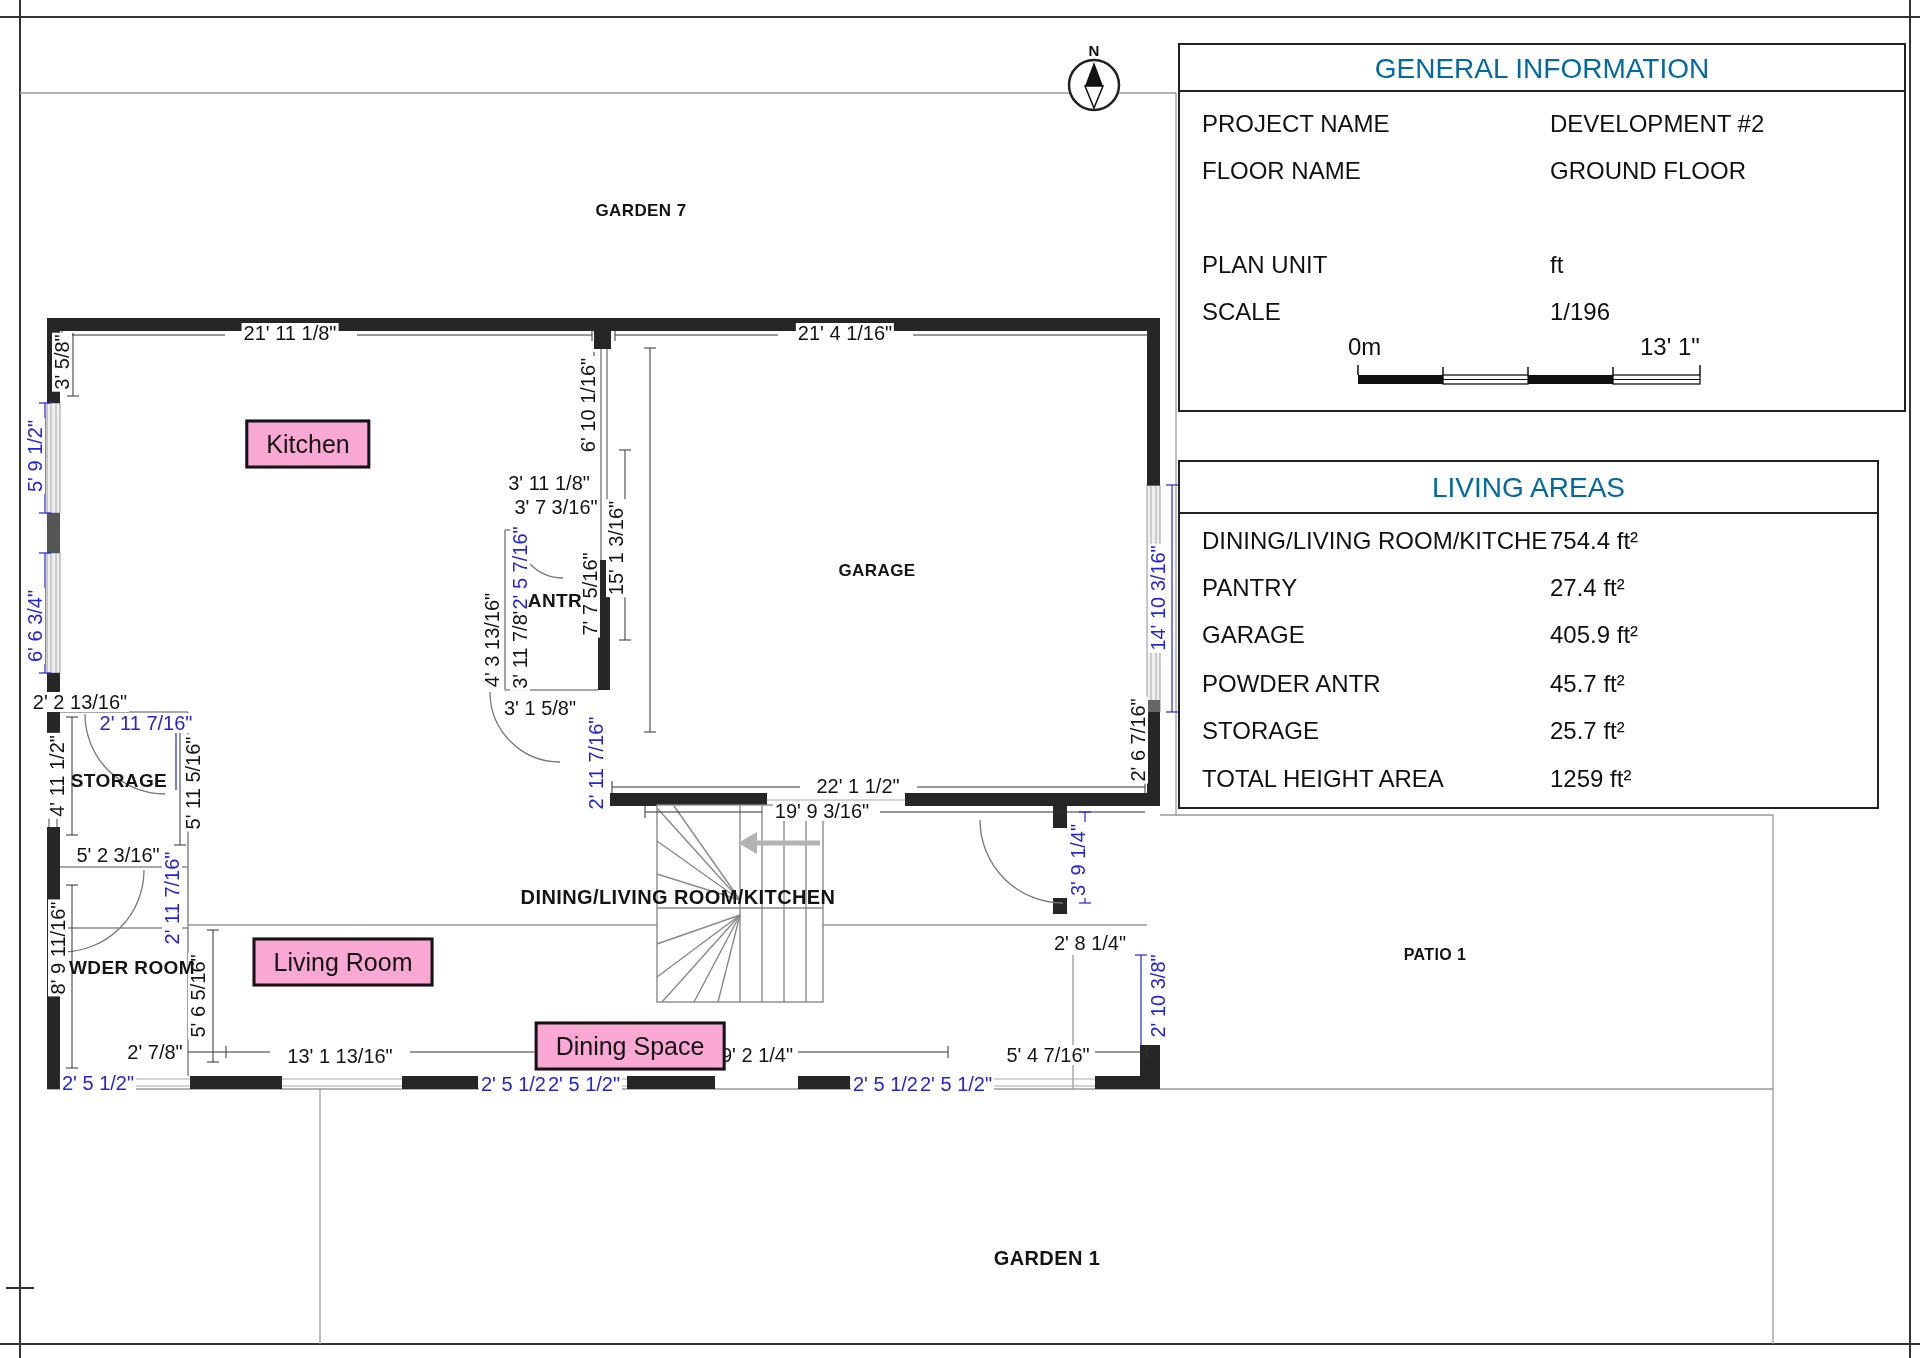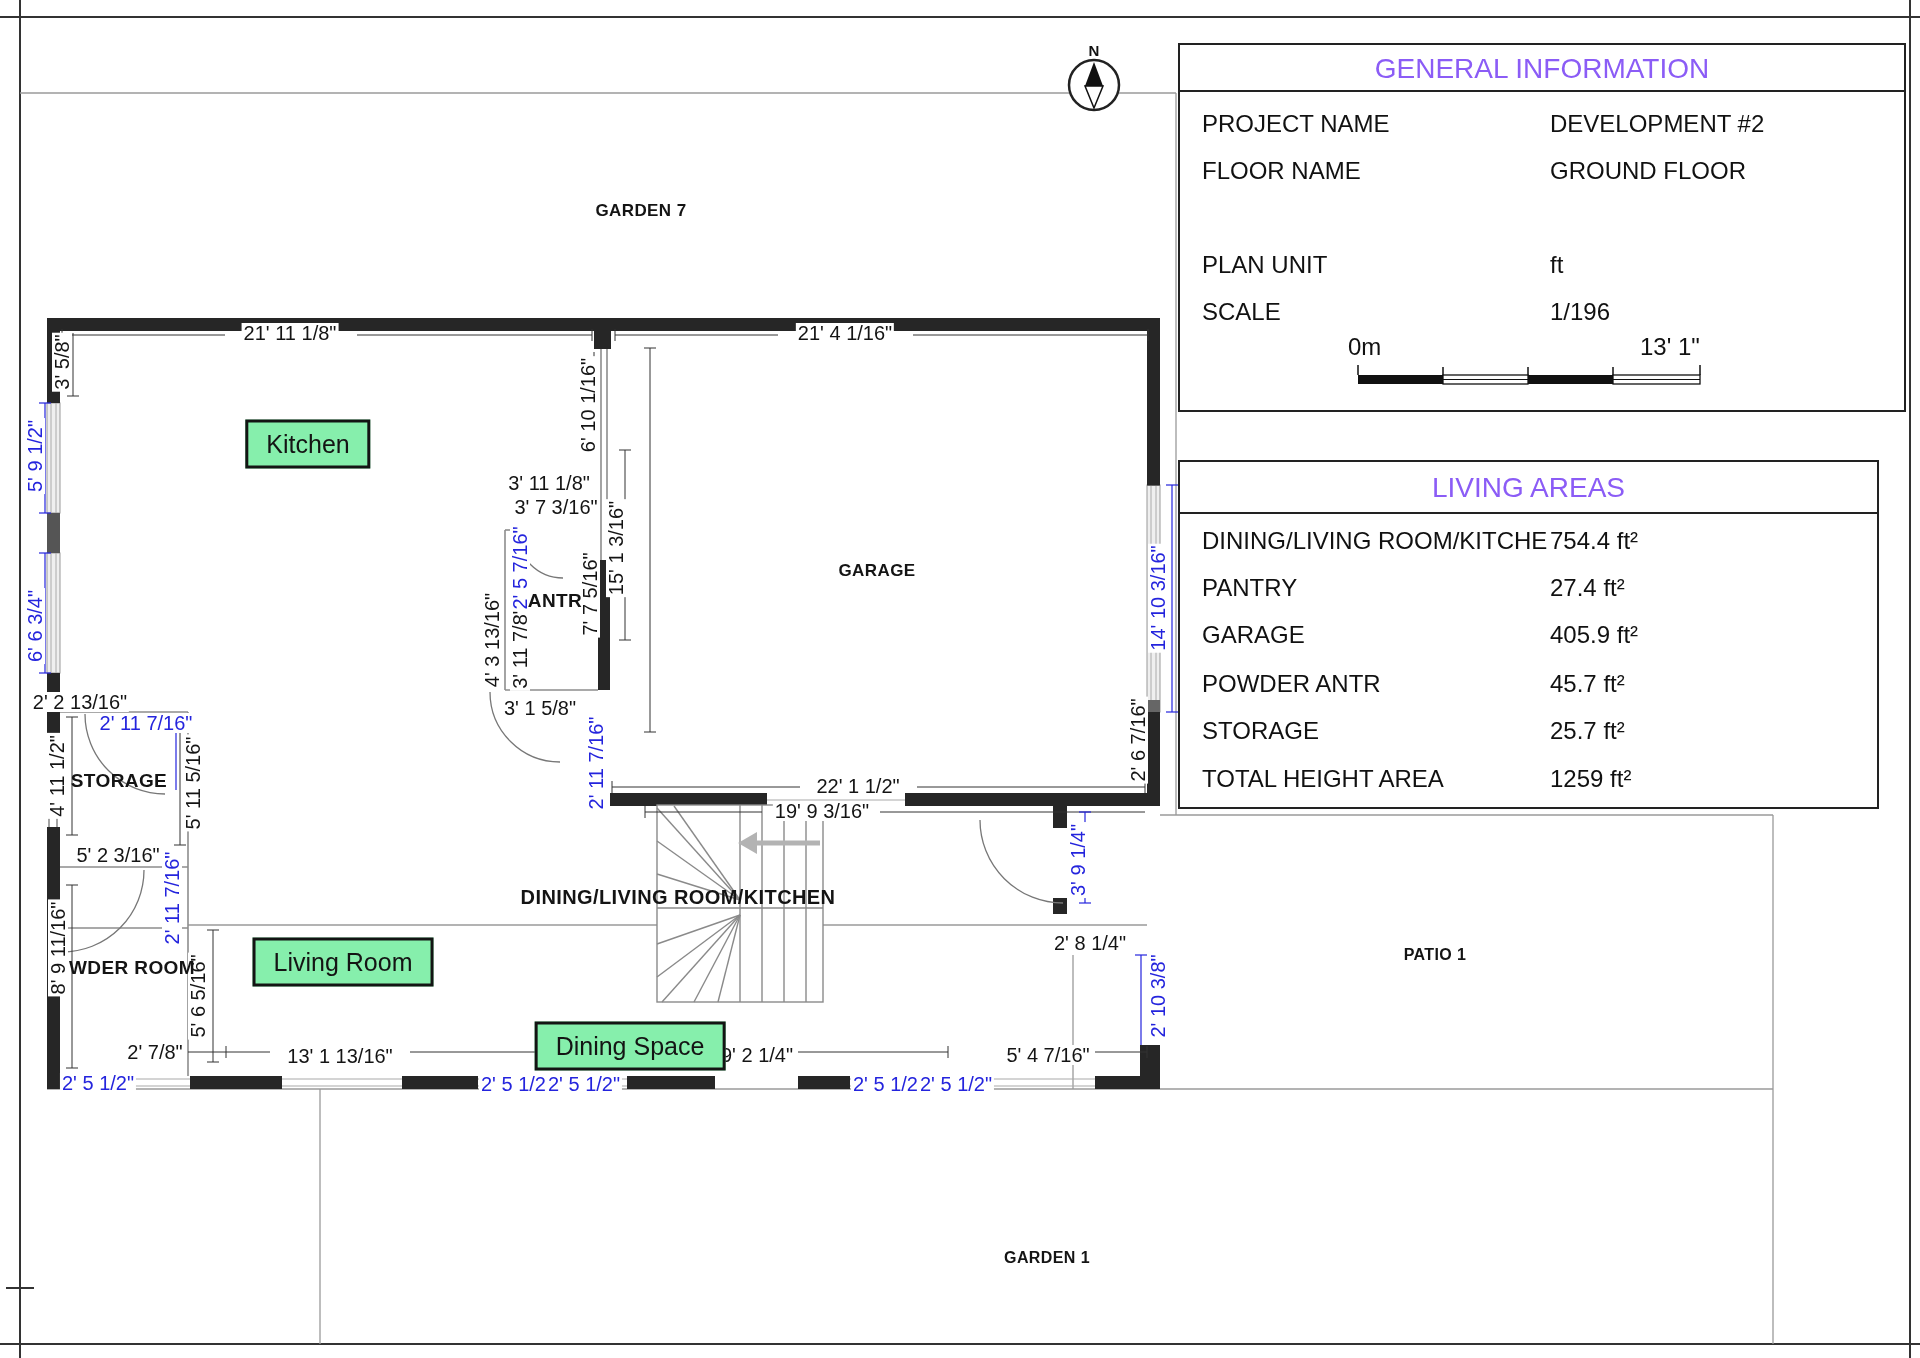--- a/index.html
+++ b/index.html
@@ -6,24 +6,24 @@
   #page{position:relative;width:1920px;height:1358px;background:#fff;overflow:hidden;
         font-family:"Liberation Sans", sans-serif;color:#111;}
   #plan-svg{position:absolute;left:0;top:0;z-index:1;}
   #label-layer{position:absolute;left:0;top:0;width:1920px;height:1358px;z-index:2;}
   .dim{position:absolute;transform:translate(-50%,-50%);font-size:20px;white-space:nowrap;
        background:#fff;padding:0 2px;color:#141414;line-height:1;}
   .dim.rot{transform:translate(-50%,-50%) rotate(-90deg);}
   .dim.blue{color:#2424dd;}
   .room{position:absolute;transform:translate(-50%,-50%);font-weight:bold;white-space:nowrap;
         color:#141414;letter-spacing:.4px;line-height:1;}
-  .roombox{position:absolute;transform:translate(-50%,-50%);border:3px solid #141414;background:#86efac;
+  .roombox{position:absolute;transform:translate(-50%,-50%);border:3px solid #141414;background:#f9a8d4;
         font-size:25px;padding:7px 18px;white-space:nowrap;z-index:3;color:#141414;}
   .panel{position:absolute;background:#fff;border:2px solid #222;z-index:3;}
-  .panel-title{position:absolute;left:0;right:0;text-align:center;font-size:28px;color:#8b5cf6;}
+  .panel-title{position:absolute;left:0;right:0;text-align:center;font-size:28px;color:#0369a1;}
   .panel-divider{position:absolute;left:0;right:0;border-top:2px solid #222;height:0;}
   .prow{position:absolute;left:0;right:0;height:28px;font-size:24px;}
   .prow .lab{position:absolute;white-space:nowrap;overflow:hidden;}
   .prow .val{position:absolute;white-space:nowrap;}
   #gi-panel{left:1178px;top:43px;width:724px;height:365px;}
   #gi-panel .lab{left:22px;width:340px;}
   #gi-panel .val{left:370px;}
   #la-panel{left:1178px;top:460px;width:697px;height:345px;}
   #la-panel .lab{left:22px;width:346px;}
   #la-panel .val{left:370px;}
@@ -265,21 +265,21 @@
       <span class="dim rot blue" style="left: 1158px; top: 996px;">2' 10 3/8"</span>
       <span class="dim blue" style="left: 146px; top: 723px;">2' 11 7/16"</span>
       <span class="dim blue" style="left: 98px; top: 1083px;">2' 5 1/2"</span>
       <span class="dim blue" style="left: 517px; top: 1084px;">2' 5 1/2"</span>
       <span class="dim blue" style="left: 584px; top: 1084px;">2' 5 1/2"</span>
       <span class="dim blue" style="left: 889px; top: 1084px;">2' 5 1/2"</span>
       <span class="dim blue" style="left: 956px; top: 1084px;">2' 5 1/2"</span>
       <span class="room" style="font-size: 17px; left: 641px; top: 210px;">GARDEN 7</span>
       <span class="room" style="font-size: 17px; left: 877px; top: 570px;">GARAGE</span>
       <span class="room" style="font-size: 16px; left: 1435px; top: 955px;">PATIO 1</span>
-      <span class="room" style="font-size: 16px; left: 1047px; top: 1258px;">GARDEN 1</span>
+      <span class="room" style="font-size: 20px; left: 1047px; top: 1258px;">GARDEN 1</span>
       <span class="room" style="font-size: 20px; left: 678px; top: 897px;">DINING/LIVING ROOM/KITCHEN</span>
       <span class="room" style="font-size: 19px; left: 119px; top: 780px;">STORAGE</span>
       <span class="room" style="font-size: 19px; left: 132px; top: 967px;">WDER ROOM</span>
       <span class="room" style="font-size: 19px; left: 555px; top: 600px;">ANTR</span>
       <span class="roombox" style="left: 308px; top: 444px;">Kitchen</span>
       <span class="roombox" style="left: 343px; top: 962px;">Living Room</span>
       <span class="roombox" style="left: 630px; top: 1046px;">Dining Space</span>
     </div>
   <div id="compass-n">N</div>
 

